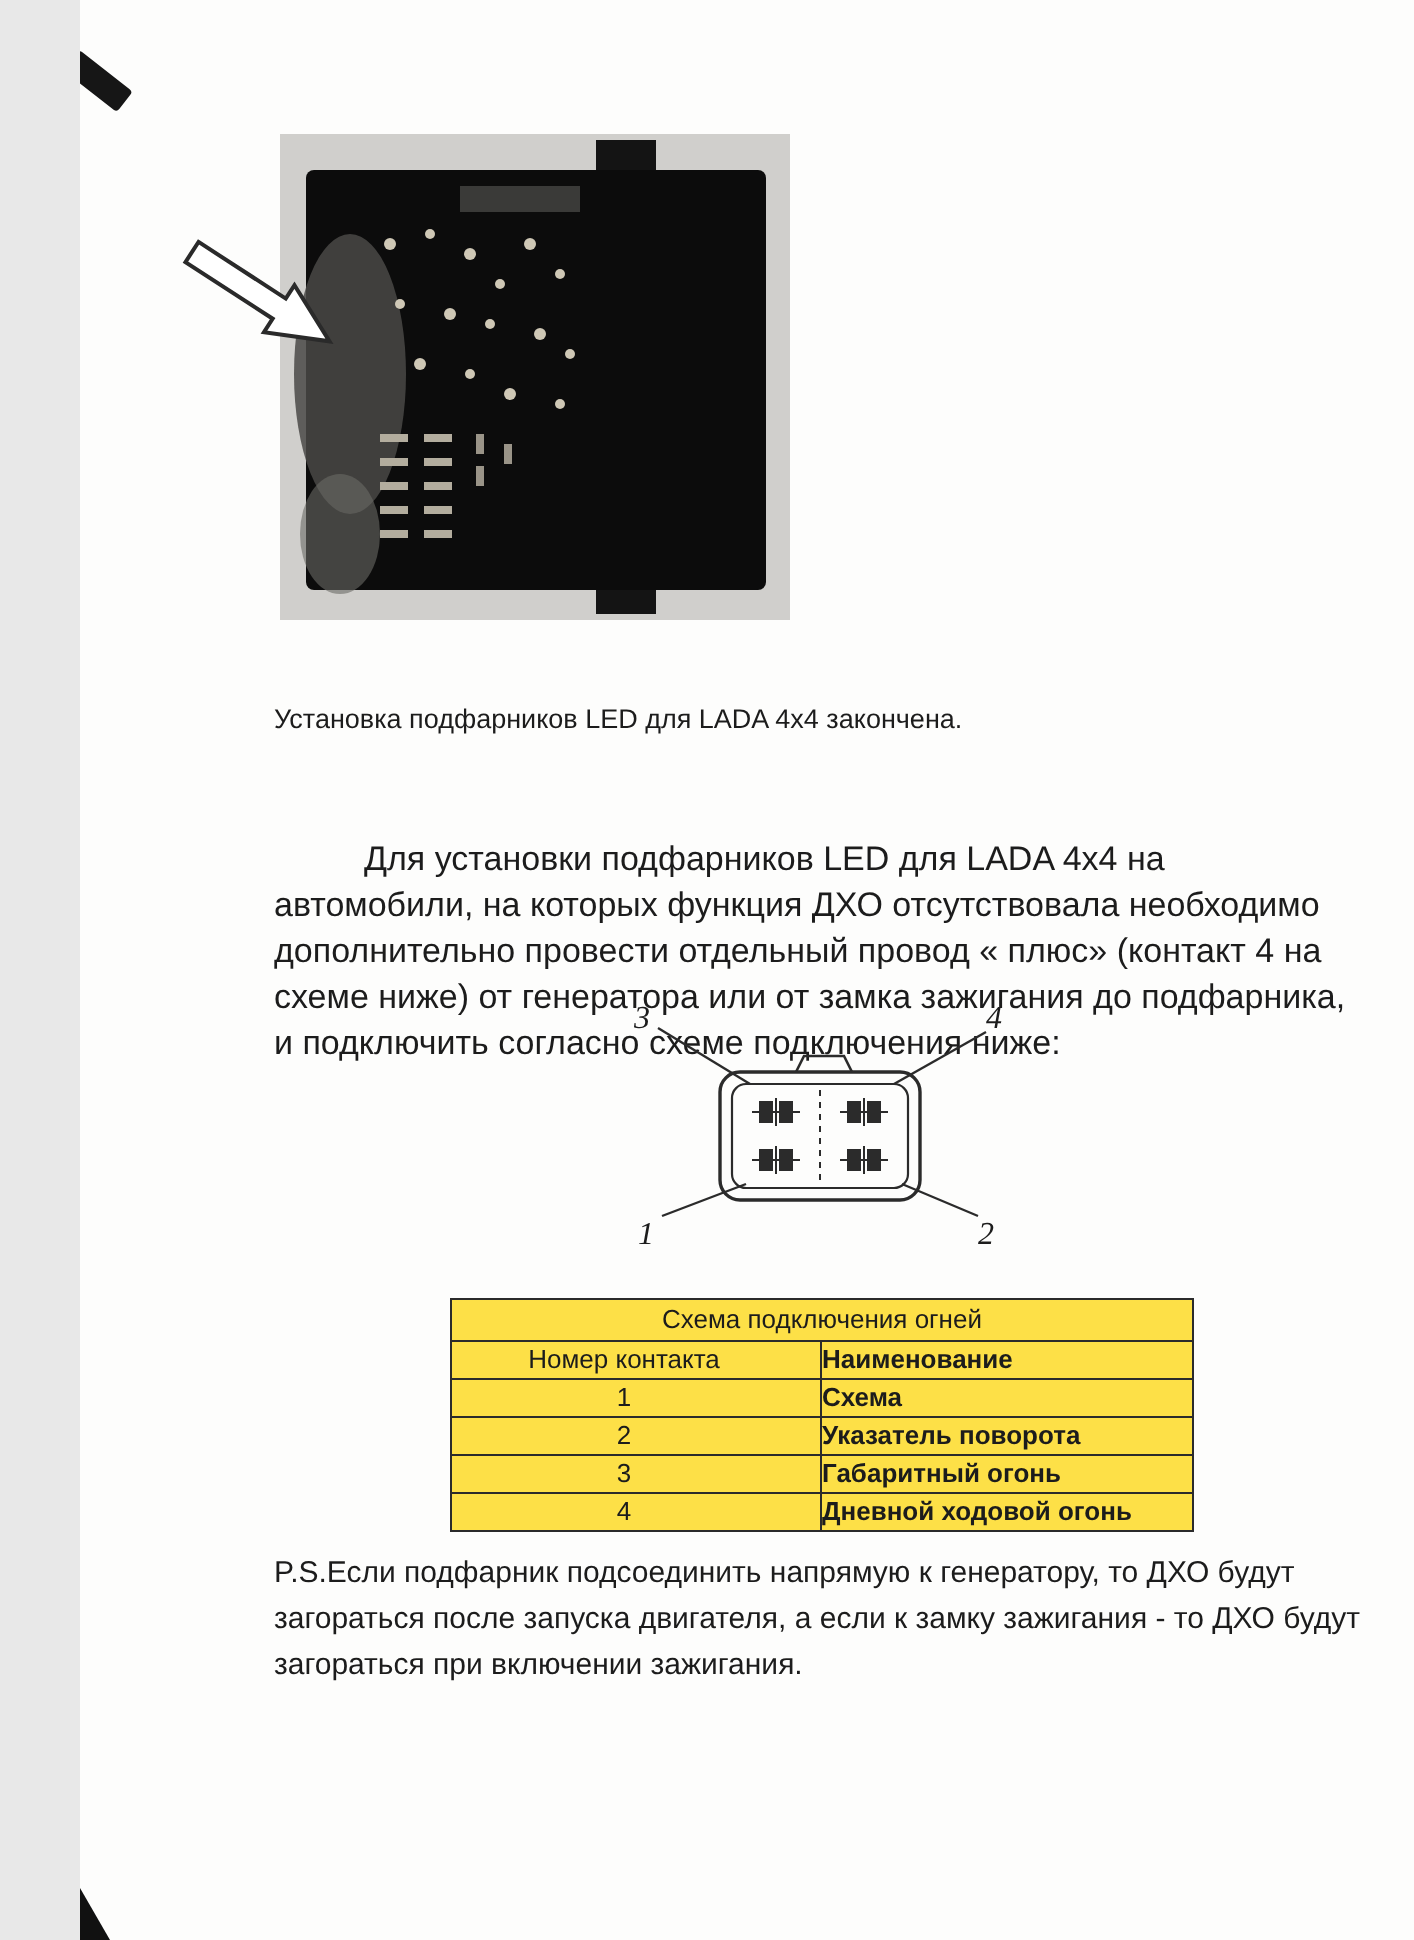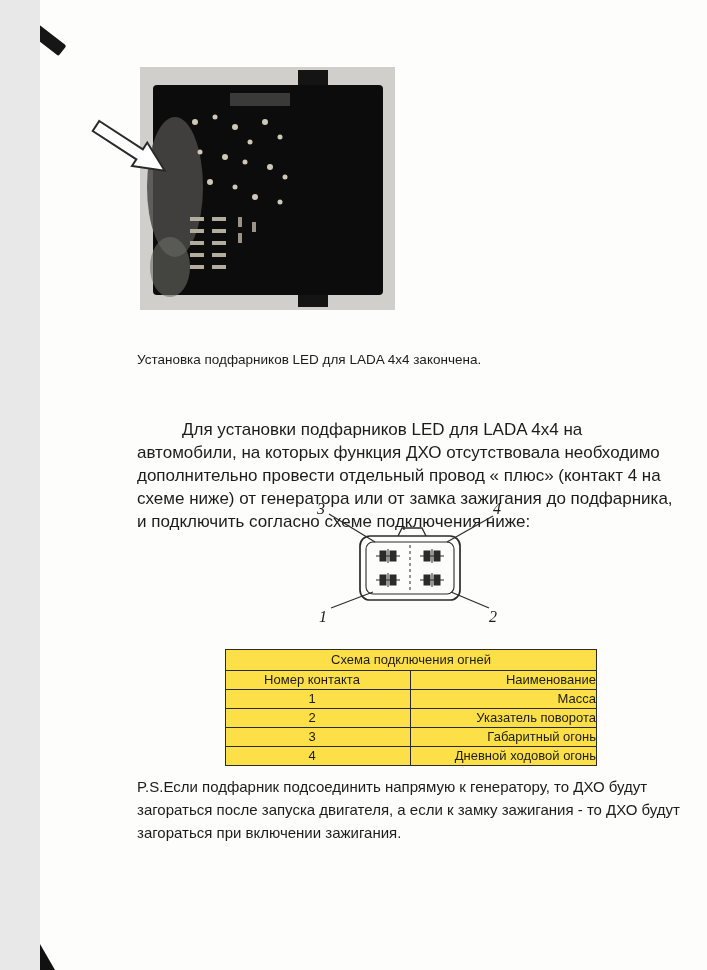--- a/index.html
+++ b/index.html
@@ -52,21 +52,21 @@
   .t-title{
     text-align:center;padding:2px 0 3px 0;
     border-bottom:1px solid #2b2b2b;
   }
   .t-row{display:flex;border-bottom:1px solid #2b2b2b;}
   .t-row:last-child{border-bottom:none;}
   .t-row .c1{
     width:185px;box-sizing:border-box;border-right:1px solid #2b2b2b;
     text-align:center;padding:1px 12px 2px 0;
   }
-  .t-row .c2{flex:1;text-align:right;padding:1px 0 2px 0;}
+  .t-row .c2{flex:1;text-align:left;padding:1px 0 2px 0;font-weight:bold;}
 </style>
 </head>
 <body>
 
 <div class="page">
 
   <div class="artifact art-tl"></div>
   <div class="artifact art-tr"></div>
   <div class="art-bl" style="position:absolute;"></div>
   <div class="artifact art-r"></div>
@@ -170,21 +170,21 @@
   </svg>
 
   <div class="wtable">
     <div class="t-title">Схема подключения огней</div>
     <div class="t-row t-head">
       <div class="c1">Номер контакта</div>
       <div class="c2">Наименование</div>
     </div>
     <div class="t-row">
       <div class="c1">1</div>
-      <div class="c2">Масса</div>
+      <div class="c2">Схема</div>
     </div>
     <div class="t-row">
       <div class="c1">2</div>
       <div class="c2">Указатель поворота</div>
     </div>
     <div class="t-row">
       <div class="c1">3</div>
       <div class="c2">Габаритный огонь</div>
     </div>
     <div class="t-row">

